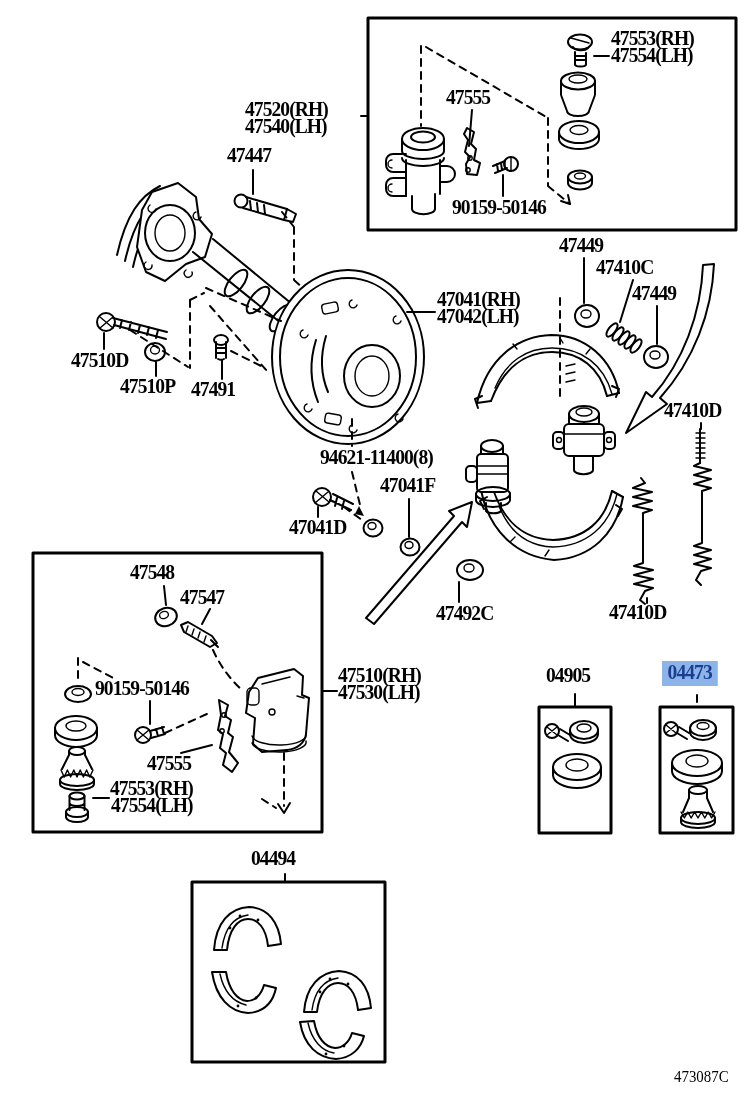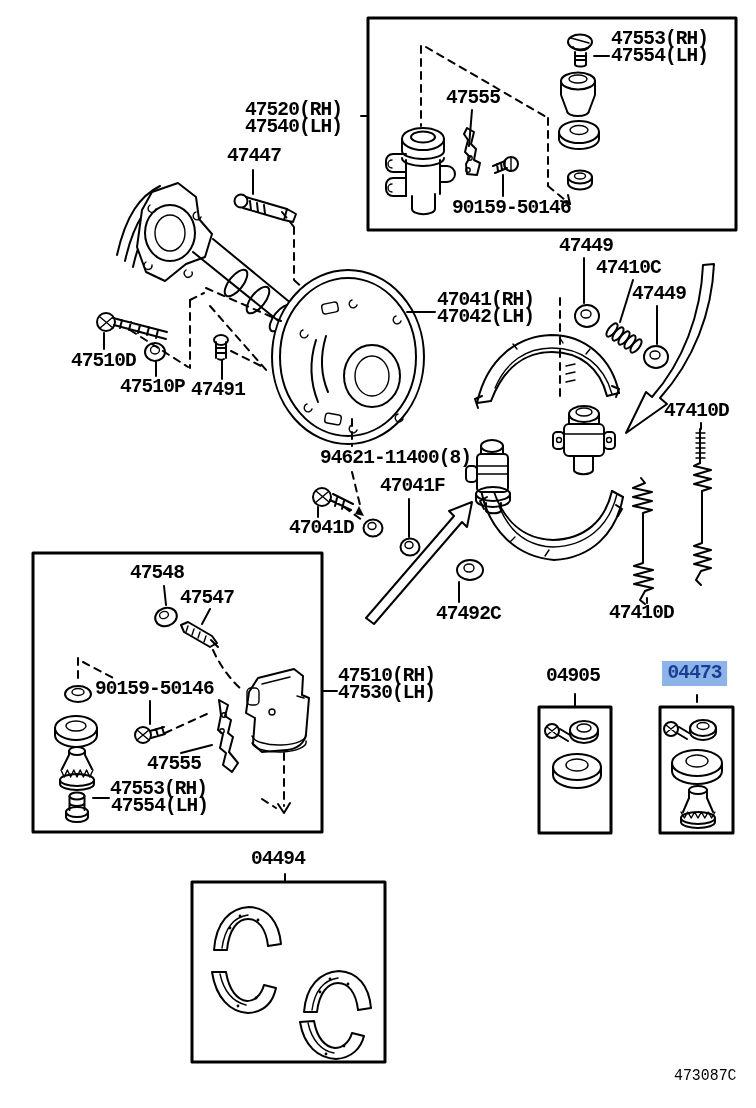--- a/index.html
+++ b/index.html
@@ -1,17 +1,17 @@
 <!DOCTYPE html>
 <html><head>
 <meta charset="utf-8">
 <style>
   html,body{margin:0;padding:0;background:#fff;}
   .stage{position:relative;width:756px;height:1108px;background:#fff;overflow:hidden;
-         font-family:Liberation Mono, monospace;}
+         font-family:Liberation Serif, serif;}
   .stage svg{position:absolute;left:0;top:0;}
   svg path,svg ellipse,svg rect,svg circle,svg polyline,svg polygon{
       stroke:#000;stroke-width:2;fill:none;stroke-linecap:round;stroke-linejoin:round;}
   svg .box{stroke-width:3;}
   svg .fw{fill:#fff;}
   svg .dash{stroke-dasharray:7 6;}
   svg .thin{stroke-width:1.4;}
   svg .dot{fill:#000;stroke:none;}
   .lbl{position:absolute;font-weight:bold;font-size:21px;line-height:21px;color:#000;
        white-space:nowrap;letter-spacing:-1px;transform:scaleX(.93);transform-origin:left top;}

